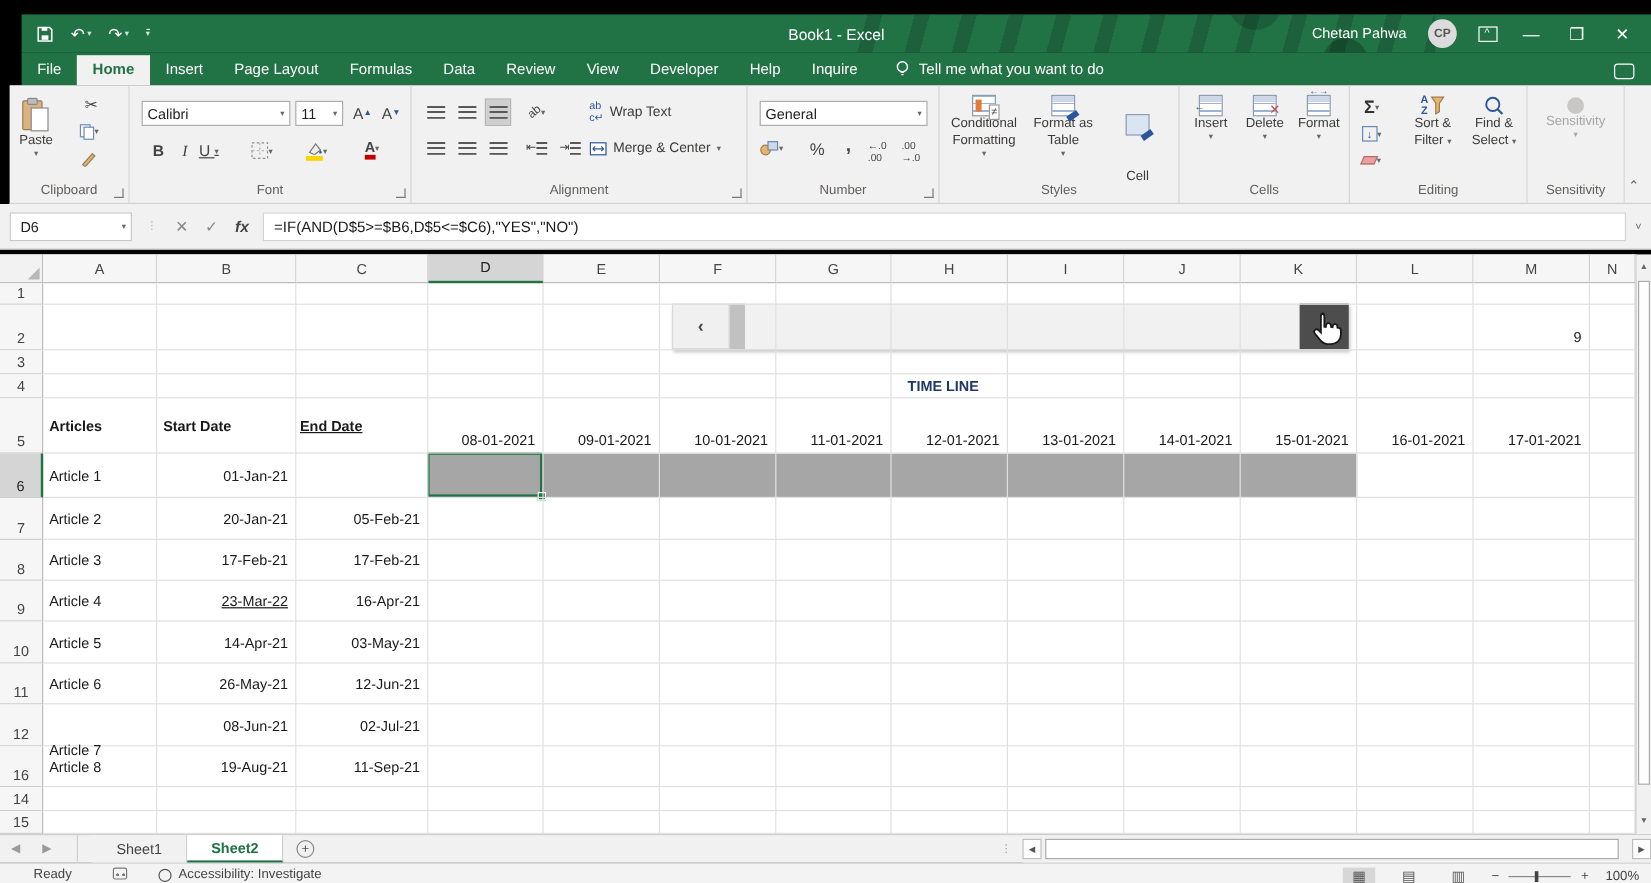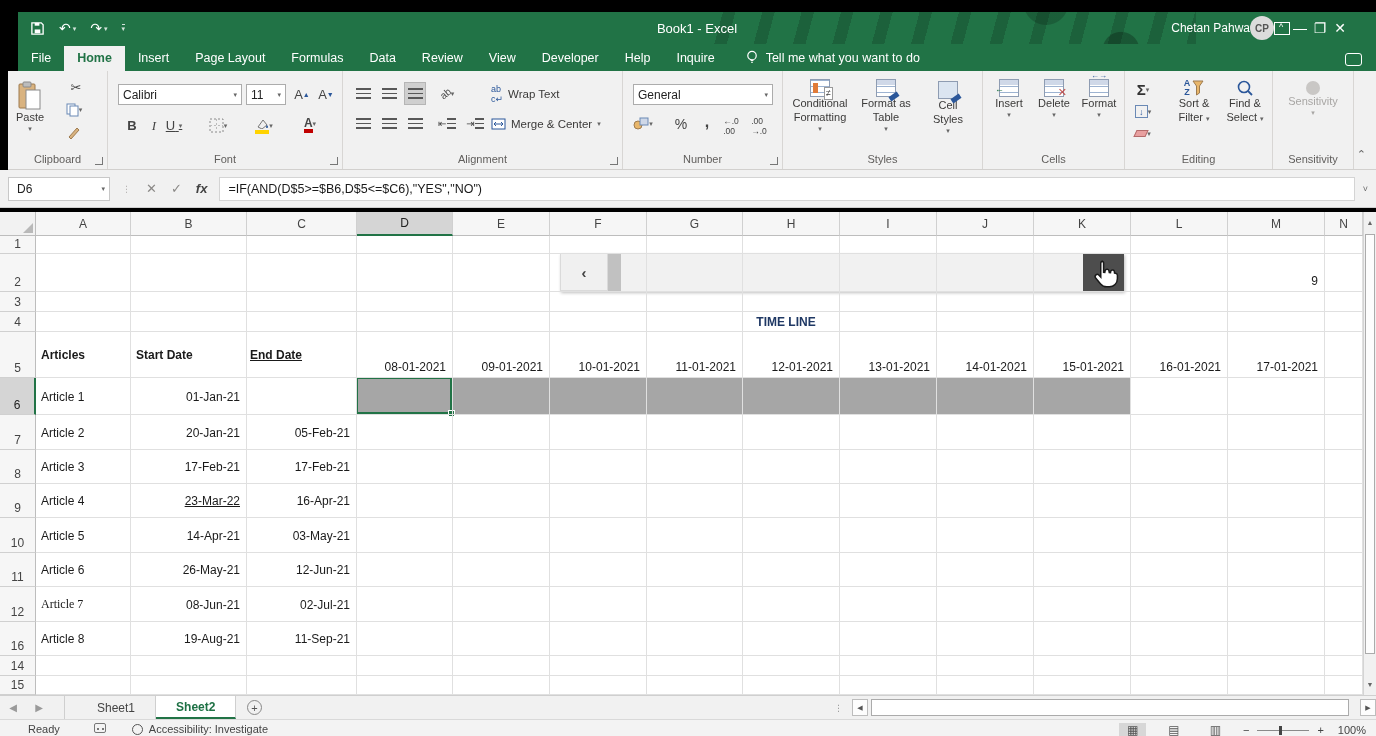--- a/index.html
+++ b/index.html
@@ -13,21 +13,21 @@
   #titlebar .art { position:absolute; right:180px; top:0; width:500px; height:32px;
     background:
       radial-gradient(circle at 85% 120%, rgba(0,0,0,.25) 18px, transparent 19px),
       radial-gradient(circle at 70% -30%, rgba(0,0,0,.18) 22px, transparent 23px),
       repeating-linear-gradient(105deg, transparent 0 26px, rgba(0,0,0,.16) 26px 38px);
     pointer-events:none; }
   .qat { display:flex; align-items:center; gap:14px; padding-left:12px; z-index:2; }
   .qat .qbtn { color:#fff; font-size:14px; line-height:1; display:flex; align-items:center; gap:2px; }
   .qat .mini { font-size:7px; opacity:.8; }
   #win-title { position:absolute; left:0; right:0; text-align:center; font-size:13px; z-index:1; }
-  #tb-right { position:absolute; right:0; top:0; height:32px; display:flex; align-items:center; padding-right:26px; z-index:3; }
+  #tb-right { position:absolute; right:0; top:0; height:32px; display:flex; align-items:center; gap:18px; padding-right:14px; z-index:3; }
   #user-name { font-size:12px; }
   #avatar { width:24px; height:24px; border-radius:50%; background:#dcdcdc; color:#555;
     font-size:10px; font-weight:700; display:flex; align-items:center; justify-content:center; }
   .winbtn { color:#fff; font-size:14px; width:20px; text-align:center; }
   #ribbon-display-icon { width:16px; height:13px; border:1px solid #fff; position:relative; }
   #ribbon-display-icon:before { content:"^"; position:absolute; left:4px; top:-1px; font-size:9px; }
 
   
   #tabrow { position:absolute; left:18px; top:44px; right:0; height:27px; background:#217346;
     display:flex; align-items:flex-end; color:#fff; font-size:12.5px; }
@@ -343,21 +343,21 @@
         <span>Conditional</span>
           <span>Formatting</span>
           <span class="chev">▾</span>
       </div>
       <div class="bigbtn" style="position:absolute;left:72px;top:2px;width:62px;">
         <span class="grid-ic brush"></span>
         <span>Format as</span>
           <span>Table</span>
           <span class="chev">▾</span>
       </div>
-      <div class="bigbtn" style="position:absolute;left:136px;top:4px;width:58px;">
+      <div class="bigbtn" style="position:absolute;left:136px;top:18px;width:58px;gap:28px;">
         <span class="grid-ic brush" style="background:#dbe5f1;"></span>
         <span>Cell</span>
           <span>Styles</span>
           <span class="chev">▾</span>
       </div>
       <div class="gname">Styles</div>
     </div>
 
     <div class="group" style="left:975px;width:142px;">
       <div class="bigbtn" style="position:absolute;left:6px;top:2px;width:40px;">
@@ -541,21 +541,21 @@
       <div class="cell right" style="left: 247px; top: 238px; width: 110px; height: 34px;">17-Feb-21</div>
       <div class="cell left" style="left: 36px; top: 272px; width: 95px; height: 34px;">Article 4</div>
       <div class="cell right" style="left: 131px; top: 272px; width: 116px; height: 34px; text-decoration: underline;">23-Mar-22</div>
       <div class="cell right" style="left: 247px; top: 272px; width: 110px; height: 34px;">16-Apr-21</div>
       <div class="cell left" style="left: 36px; top: 306px; width: 95px; height: 35px;">Article 5</div>
       <div class="cell right" style="left: 131px; top: 306px; width: 116px; height: 35px;">14-Apr-21</div>
       <div class="cell right" style="left: 247px; top: 306px; width: 110px; height: 35px;">03-May-21</div>
       <div class="cell left" style="left: 36px; top: 341px; width: 95px; height: 34px;">Article 6</div>
       <div class="cell right" style="left: 131px; top: 341px; width: 116px; height: 34px; text-align: center;">26-May-21</div>
       <div class="cell right" style="left: 247px; top: 341px; width: 110px; height: 34px;">12-Jun-21</div>
-      <div class="cell left" style="left: 36px; top: 375px; width: 95px; height: 35px; font-family: Liberation Serif, serif;">Article 7</div>
+      <div class="cell left" style="left: 36px; top: 395px; width: 95px; height: 35px;">Article 7</div>
       <div class="cell right" style="left: 131px; top: 375px; width: 116px; height: 35px;">08-Jun-21</div>
       <div class="cell right" style="left: 247px; top: 375px; width: 110px; height: 35px;">02-Jul-21</div>
       <div class="cell left" style="left: 36px; top: 410px; width: 95px; height: 34px;">Article 8</div>
       <div class="cell right" style="left: 131px; top: 410px; width: 116px; height: 34px;">19-Aug-21</div>
       <div class="cell right" style="left: 247px; top: 410px; width: 110px; height: 34px;">11-Sep-21</div>
     </div>
 
   <div id="vscroll">
     <span class="varrow" style="top:2px;">▲</span>
     <div id="vthumb"></div>

